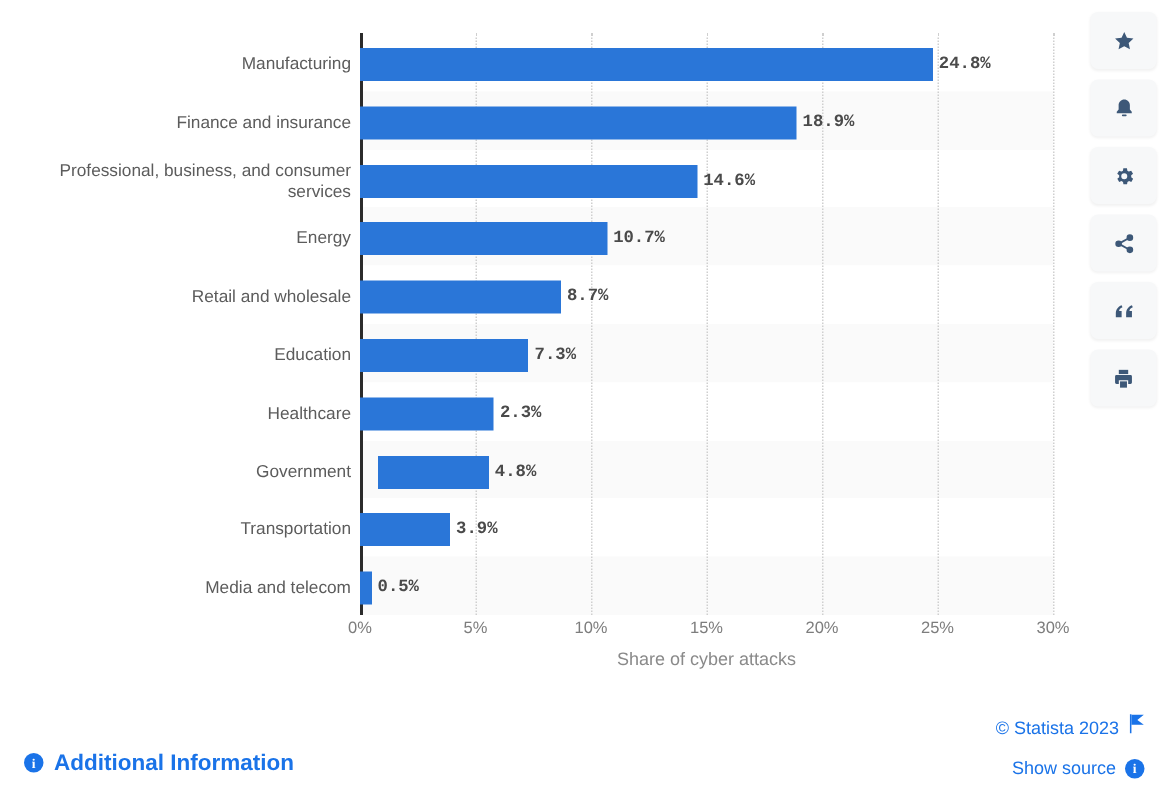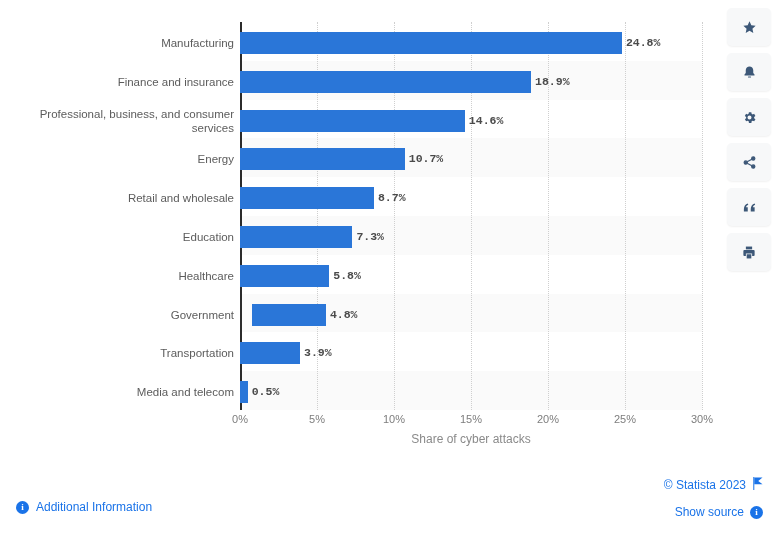--- a/index.html
+++ b/index.html
@@ -157,22 +157,23 @@
   #footer-left {
     position: absolute;
     left: 16px;
     top: 500px;
     display: flex;
     align-items: center;
     gap: 7px;
     cursor: pointer;
   }
   #footer-left .link-text {
-    font-size: 12px;
+    font-size: 15px;
     color: #1a73e8;
+    font-weight: bold;
   }
   .info-circle {
     width: 13px; height: 13px;
     border-radius: 50%;
     background: #1a73e8;
     color: #fff;
     font-size: 9px;
     font-weight: bold;
     display: flex;
     align-items: center;
@@ -271,21 +272,21 @@
         <div class="bar-row" style="top: 187.2px; left: 240px; width: 462px;">
           <div class="bar" style="width: 133.98px; background: rgb(42, 118, 216);"></div>
           <div class="bar-value" style="left: 133.98px;">8.7%</div>
         </div>
         <div class="bar-row" style="top: 226px; left: 240px; width: 462px;">
           <div class="bar" style="width: 112.42px; background: rgb(42, 118, 216);"></div>
           <div class="bar-value" style="left: 112.42px;">7.3%</div>
         </div>
         <div class="bar-row" style="top: 264.8px; left: 240px; width: 462px;">
           <div class="bar" style="width: 89.32px; background: rgb(42, 118, 216);"></div>
-          <div class="bar-value" style="left: 89.32px;">5.8%</div>
+          <div class="bar-value" style="left: 89.32px;">2.3%</div>
         </div>
         <div class="bar-row" style="top: 303.6px; left: 240px; width: 462px; margin-left: 12px;">
           <div class="bar" style="width: 73.92px; background: rgb(42, 118, 216);"></div>
           <div class="bar-value" style="left: 73.92px;">4.8%</div>
         </div>
         <div class="bar-row" style="top: 342.4px; left: 240px; width: 462px;">
           <div class="bar" style="width: 60.06px; background: rgb(42, 118, 216);"></div>
           <div class="bar-value" style="left: 60.06px;">3.9%</div>
         </div>
         <div class="bar-row" style="top: 381.2px; left: 240px; width: 462px;">

